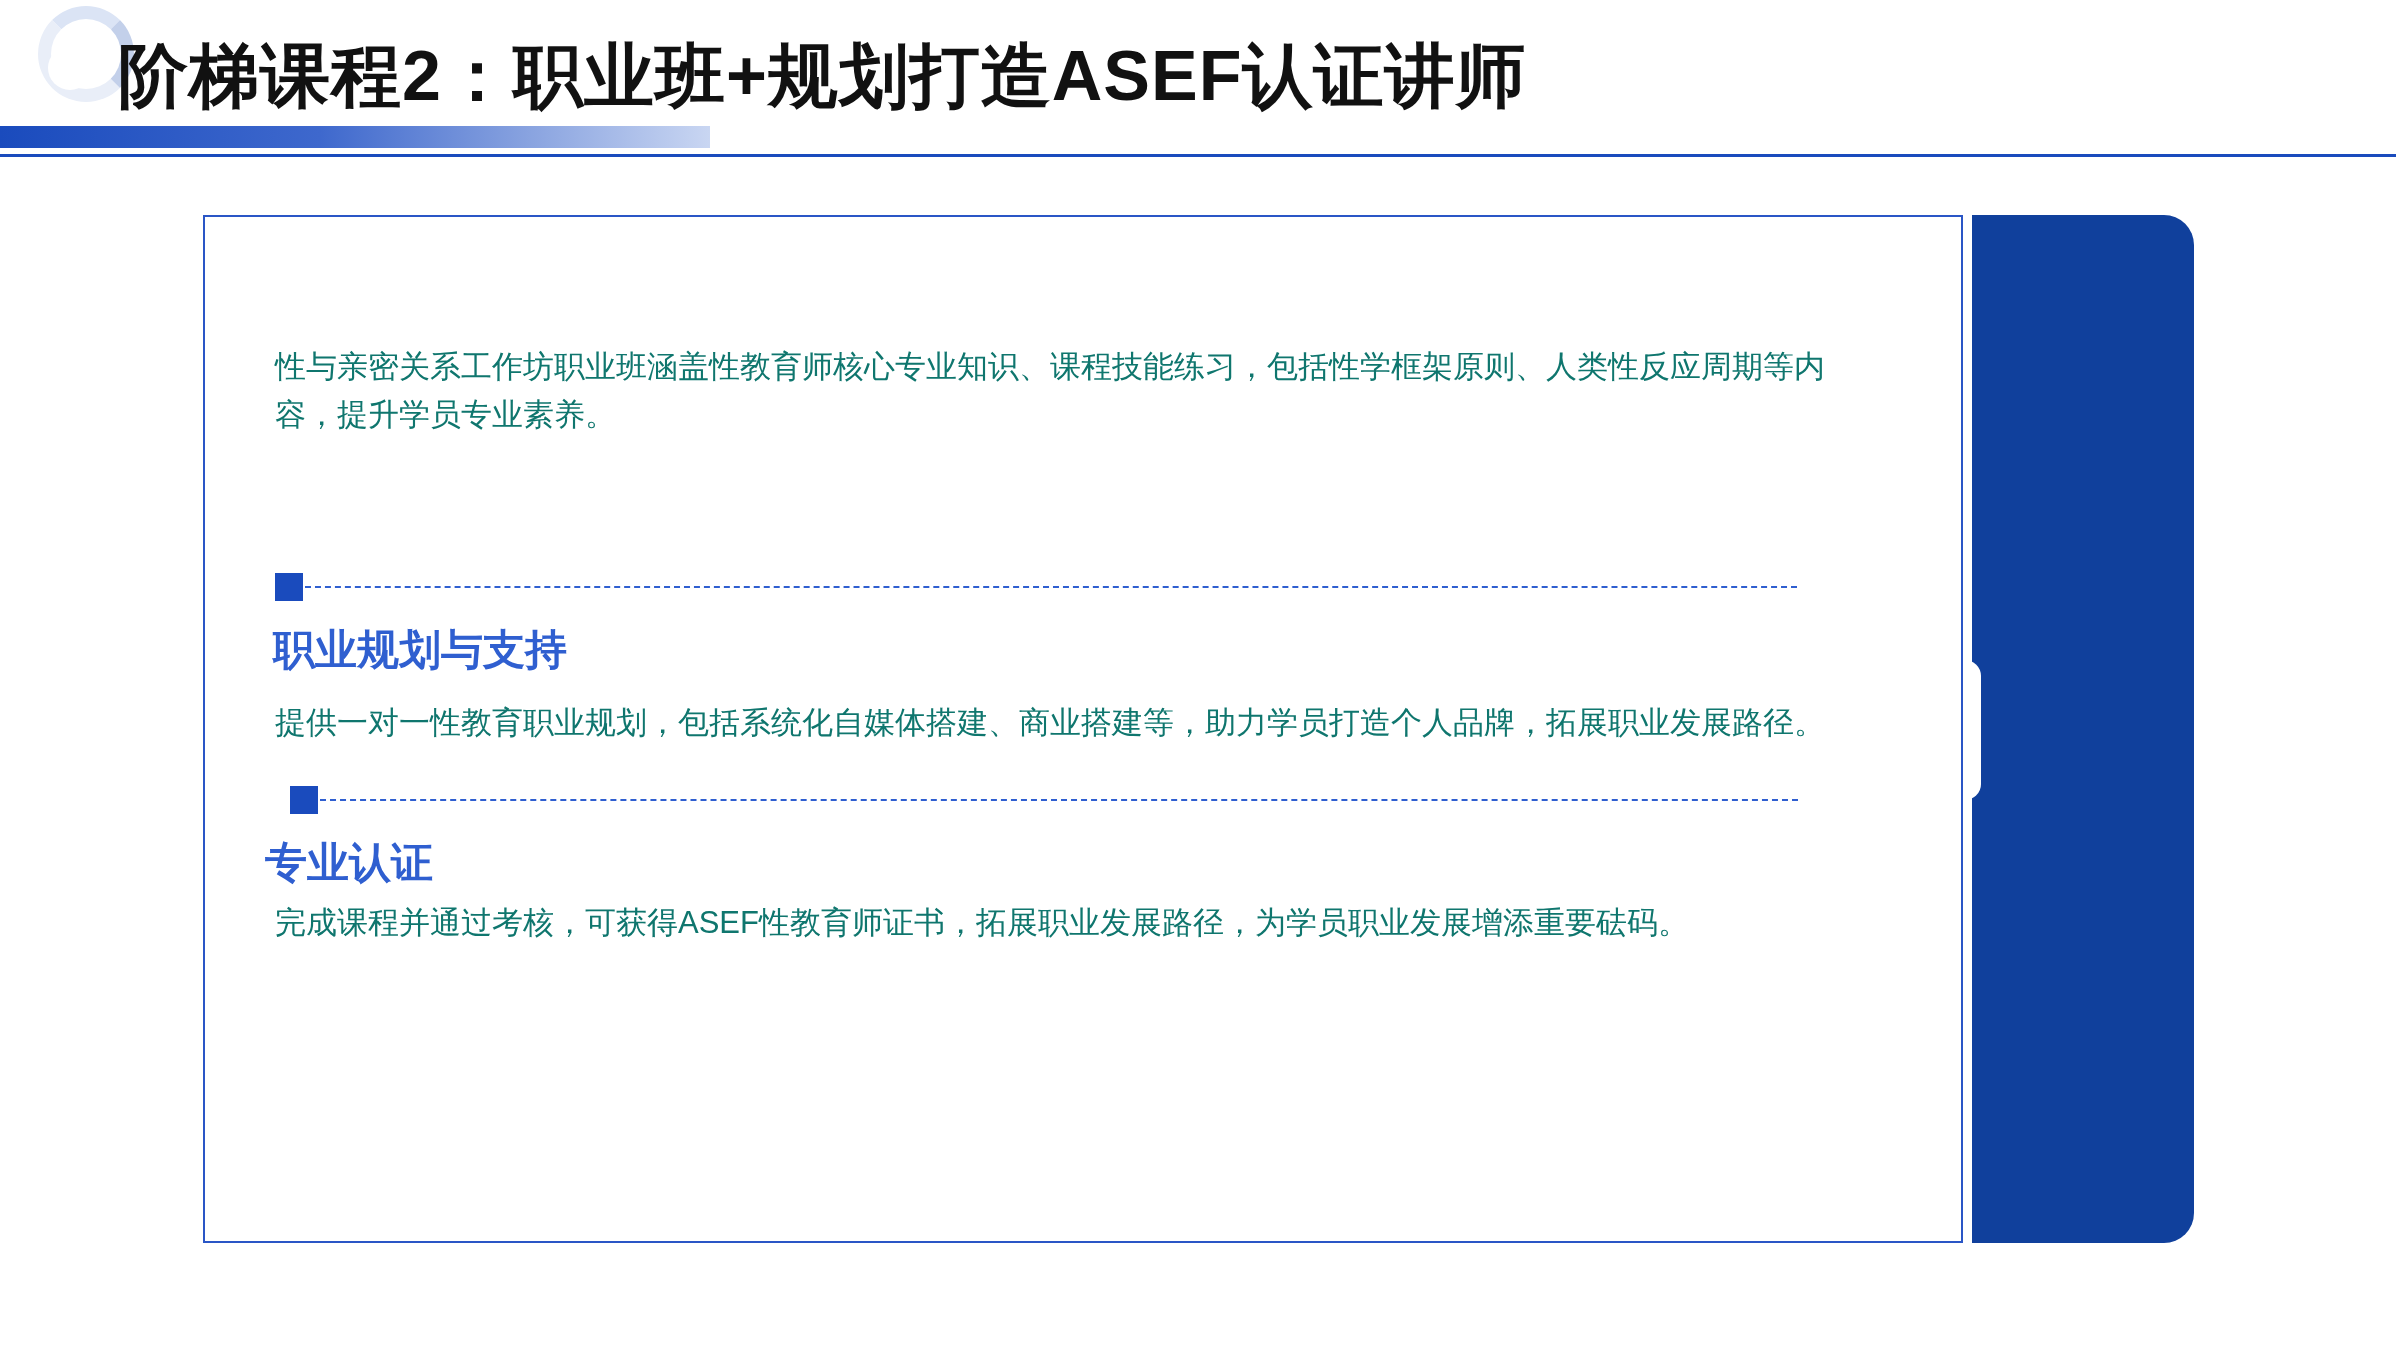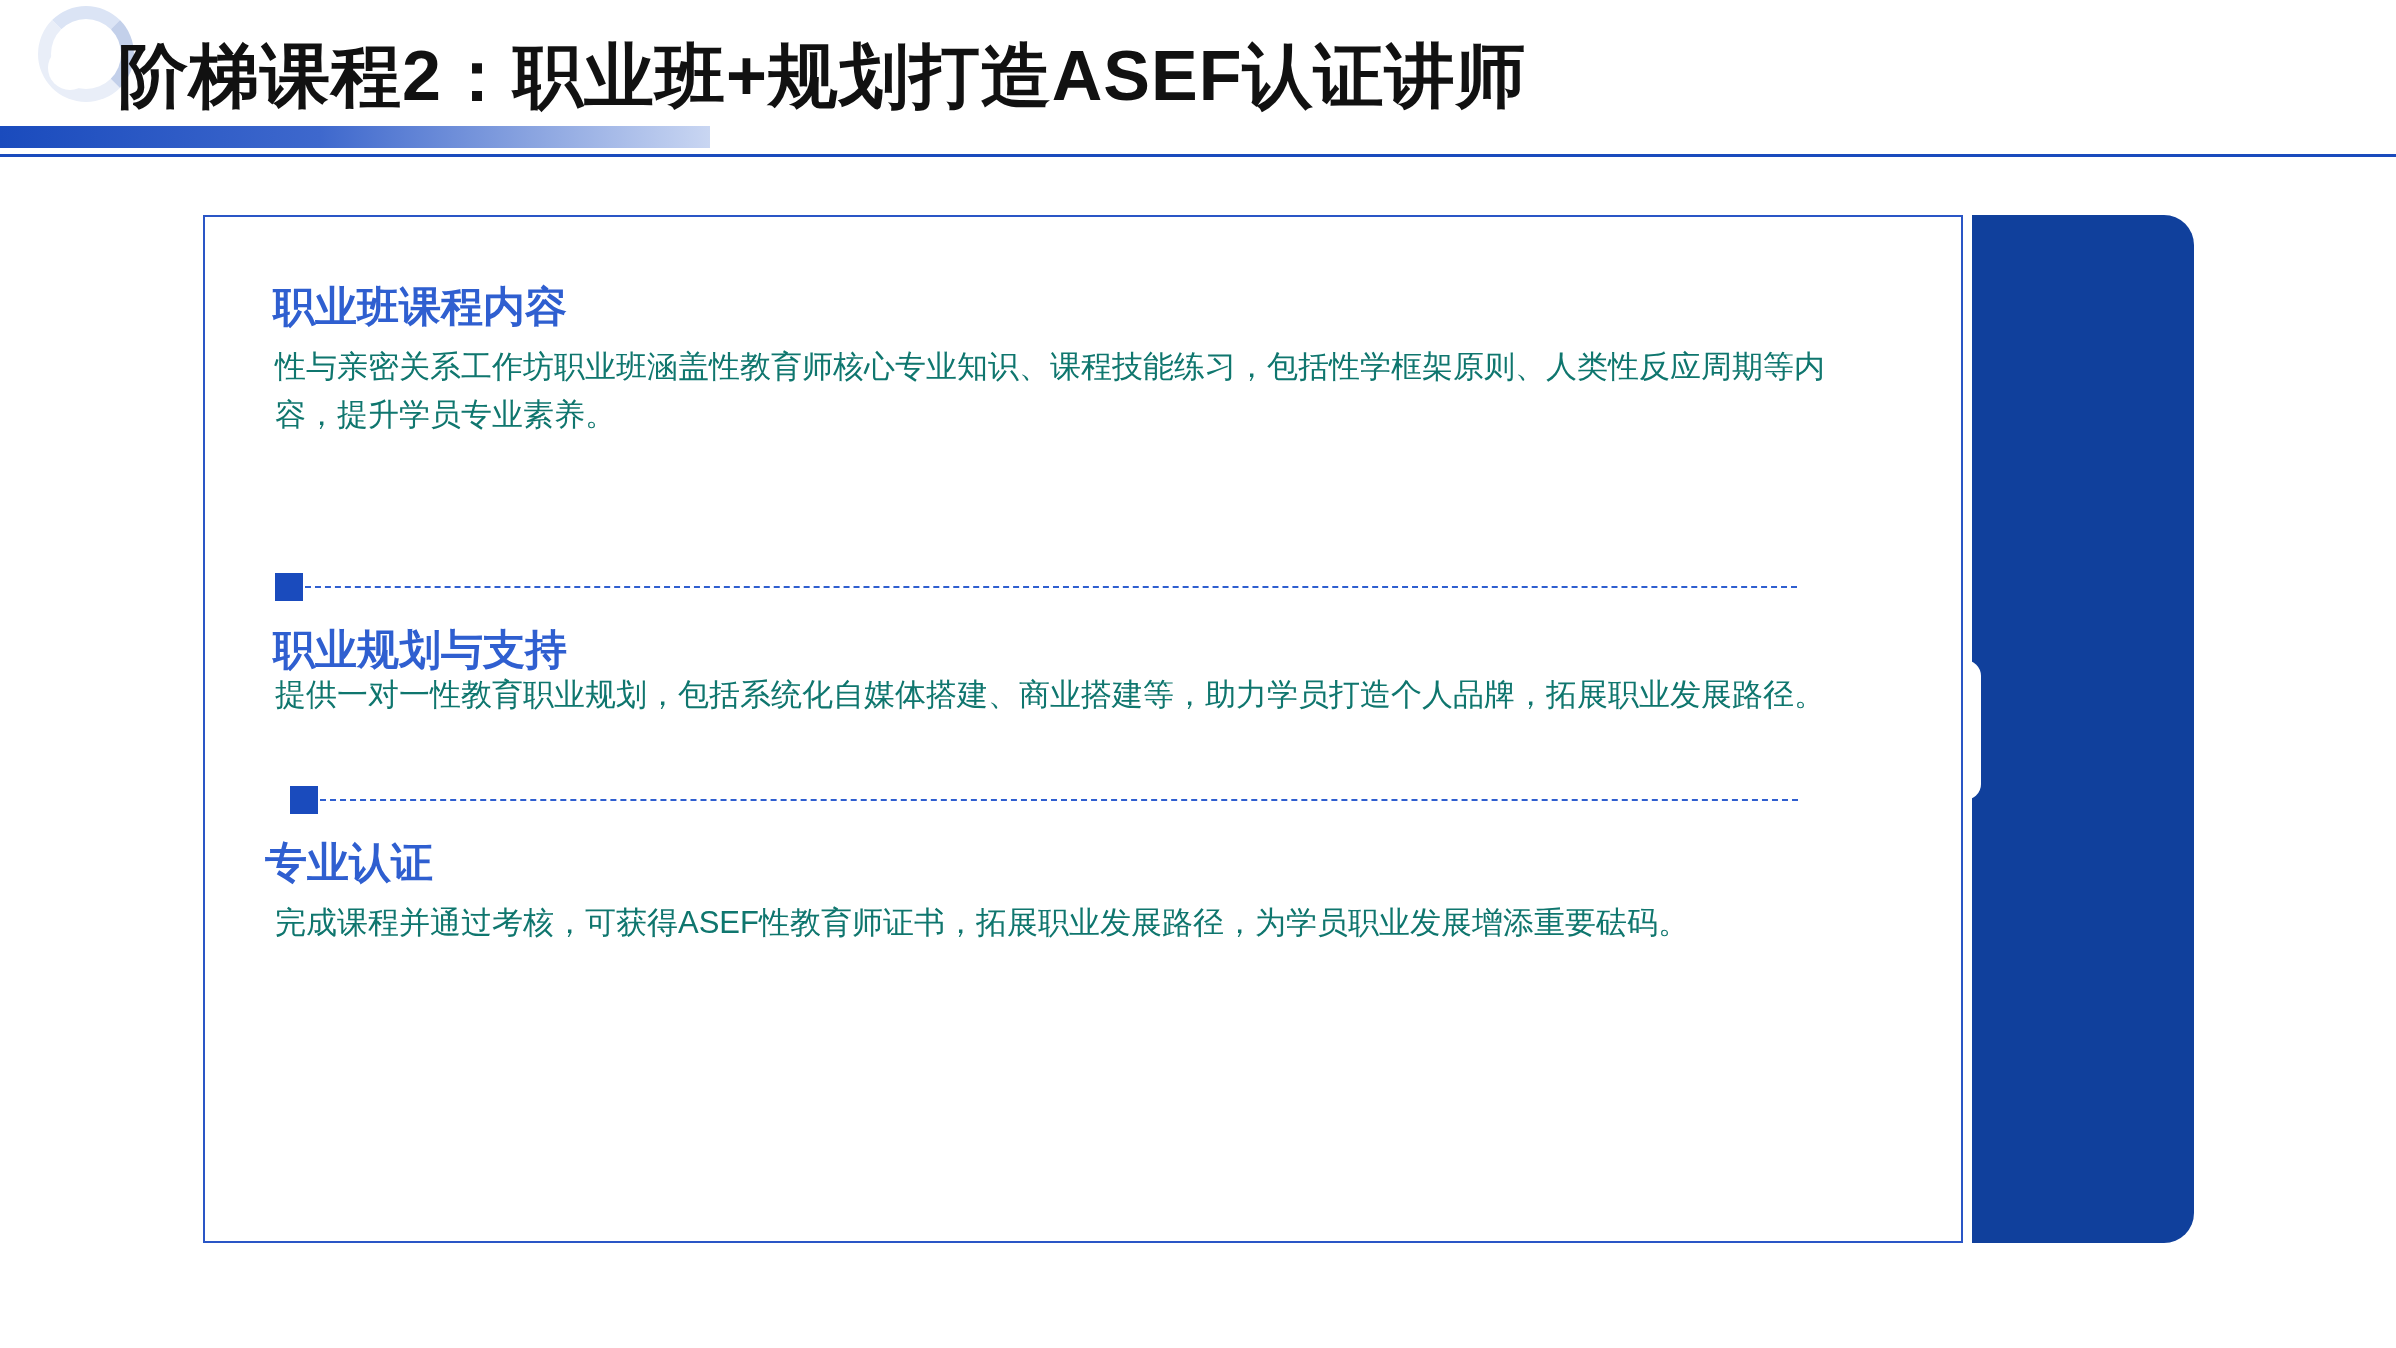--- a/index.html
+++ b/index.html
@@ -139,21 +139,21 @@
   }
 
   
   #sec1-heading { left: 68px; top: 62px; }
   #sec1-body    { left: 70px; top: 126px; }
 
   #div1 { left: 70px; top: 352px; }
   #div1 .divider-line { width: 1492px; }
 
   #sec2-heading { left: 68px; top: 405px; }
-  #sec2-body    { left: 70px; top: 454px; }
+  #sec2-body    { left: 70px; top: 482px; }
 
   #div2 { left: 85px; top: 565px; }
   #div2 .divider-line { width: 1478px; }
 
   #sec3-heading { left: 60px; top: 618px; }
   #sec3-body    { left: 70px; top: 682px; }
 </style>
 </head>
 <body>
 
@@ -163,21 +163,20 @@
   <div class="header-accent-bar"></div>
   <div class="header-rule"></div>
   <div class="title">阶梯课程2：职业班+规划打造ASEF认证讲师</div>
 </div>
 
 <div class="right-panel"></div>
 <div class="right-panel-notch"></div>
 
 <div class="card">
 
-  <div class="section-heading" id="sec1-heading">职业班课程内容</div>
   <div class="section-body" id="sec1-body">性与亲密关系工作坊职业班涵盖性教育师核心专业知识、课程技能练习，包括性学框架原则、人类性反应周期等内容，提升学员专业素养。</div>
 
   <div class="divider" id="div1">
     <div class="divider-square"></div>
     <div class="divider-line"></div>
   </div>
 
   <div class="section-heading" id="sec2-heading">职业规划与支持</div>
   <div class="section-body" id="sec2-body">提供一对一性教育职业规划，包括系统化自媒体搭建、商业搭建等，助力学员打造个人品牌，拓展职业发展路径。</div>
 

